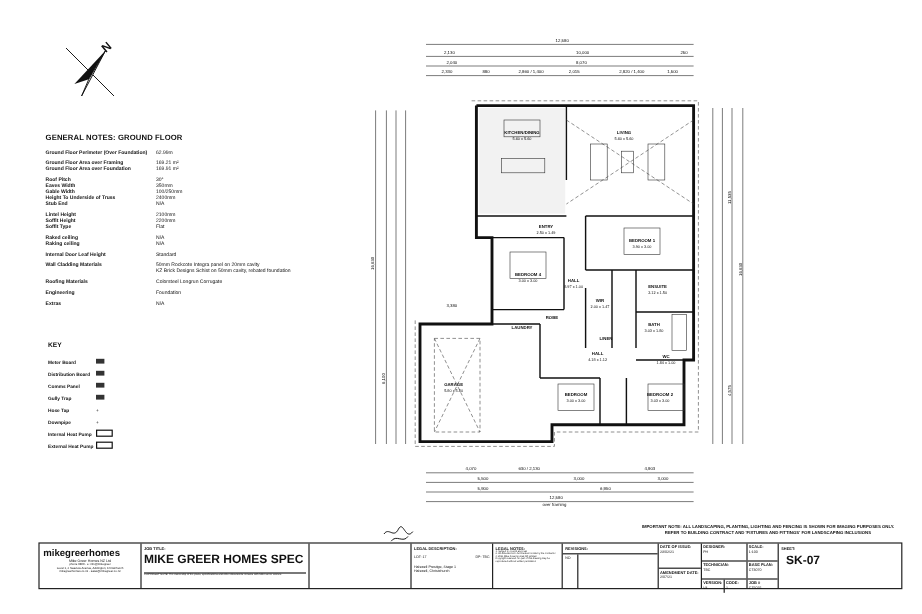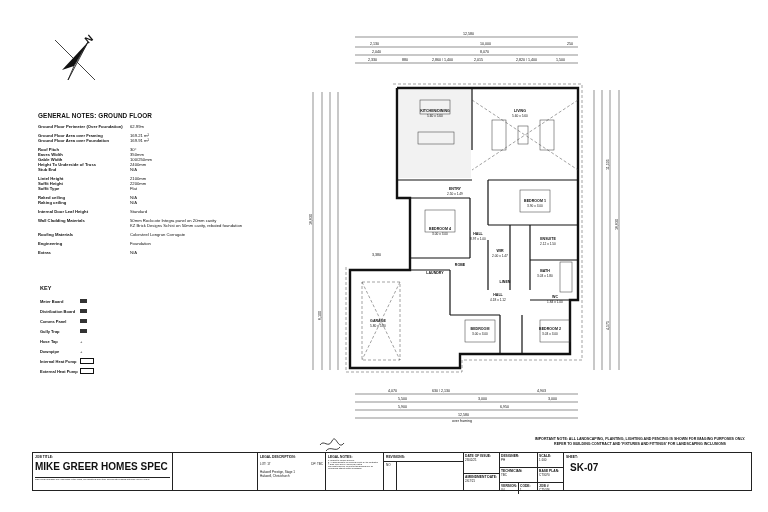--- a/index.html
+++ b/index.html
@@ -317,20 +317,27 @@
   <text class="dimtxt" x="458" y="416">12,580</text>
   <text class="dimtxt" x="452" y="422">over framing</text>
 </svg>
 
 <div class="abs important">
   <div>IMPORTANT NOTE: ALL LANDSCAPING, PLANTING, LIGHTING AND FENCING IS SHOWN FOR IMAGING PURPOSES ONLY.</div>
   <div>REFER TO BUILDING CONTRACT AND 'FIXTURES AND FITTINGS' FOR LANDSCAPING INCLUSIONS</div>
 </div>
 
 <div class="abs titleblock">
+  <div class="tb-cell" style="width:85px;padding:3px;">
+    <div style="font-size:8px;font-weight:bold;">mikegreerhomes</div>
+    <div class="tb-tiny" style="text-align:center">Mike Greer Homes NZ Ltd</div>
+    <div class="tb-tiny" style="font-size:2.4px;text-align:center">phone 0800 · e: info@mikegreer</div>
+    <div class="tb-tiny" style="font-size:2.4px;text-align:center">Level 1, 2 Seaview Avenue, Addington, Christchurch</div>
+    <div class="tb-tiny" style="font-size:2.4px;text-align:center">mikegreerhomes.co.nz · sales@mikegreer.co.nz</div>
+  </div>
   <div class="tb-cell" style="width:140px;padding:2px;">
     <div class="tb-small">JOB TITLE:</div>
     <div style="font-size:10px;font-weight:bold;margin-top:2px;">MIKE GREER HOMES SPEC</div>
     <div class="tb-tiny" style="font-size:2.2px;margin-top:5px;border-top:1px solid #222;">COPYRIGHT NOTE: The ownership of the plans, specifications and other documents remains with Mike Greer Homes</div>
   </div>
   <div class="tb-cell" style="width:85px;"></div>
   <div class="tb-cell" style="width:68px;padding:2px;">
     <div class="tb-small">LEGAL DESCRIPTION:</div>
     <div class="tb-tiny" style="display:flex;justify-content:space-between;margin-top:3px;">
       <span>LOT: 17</span>

